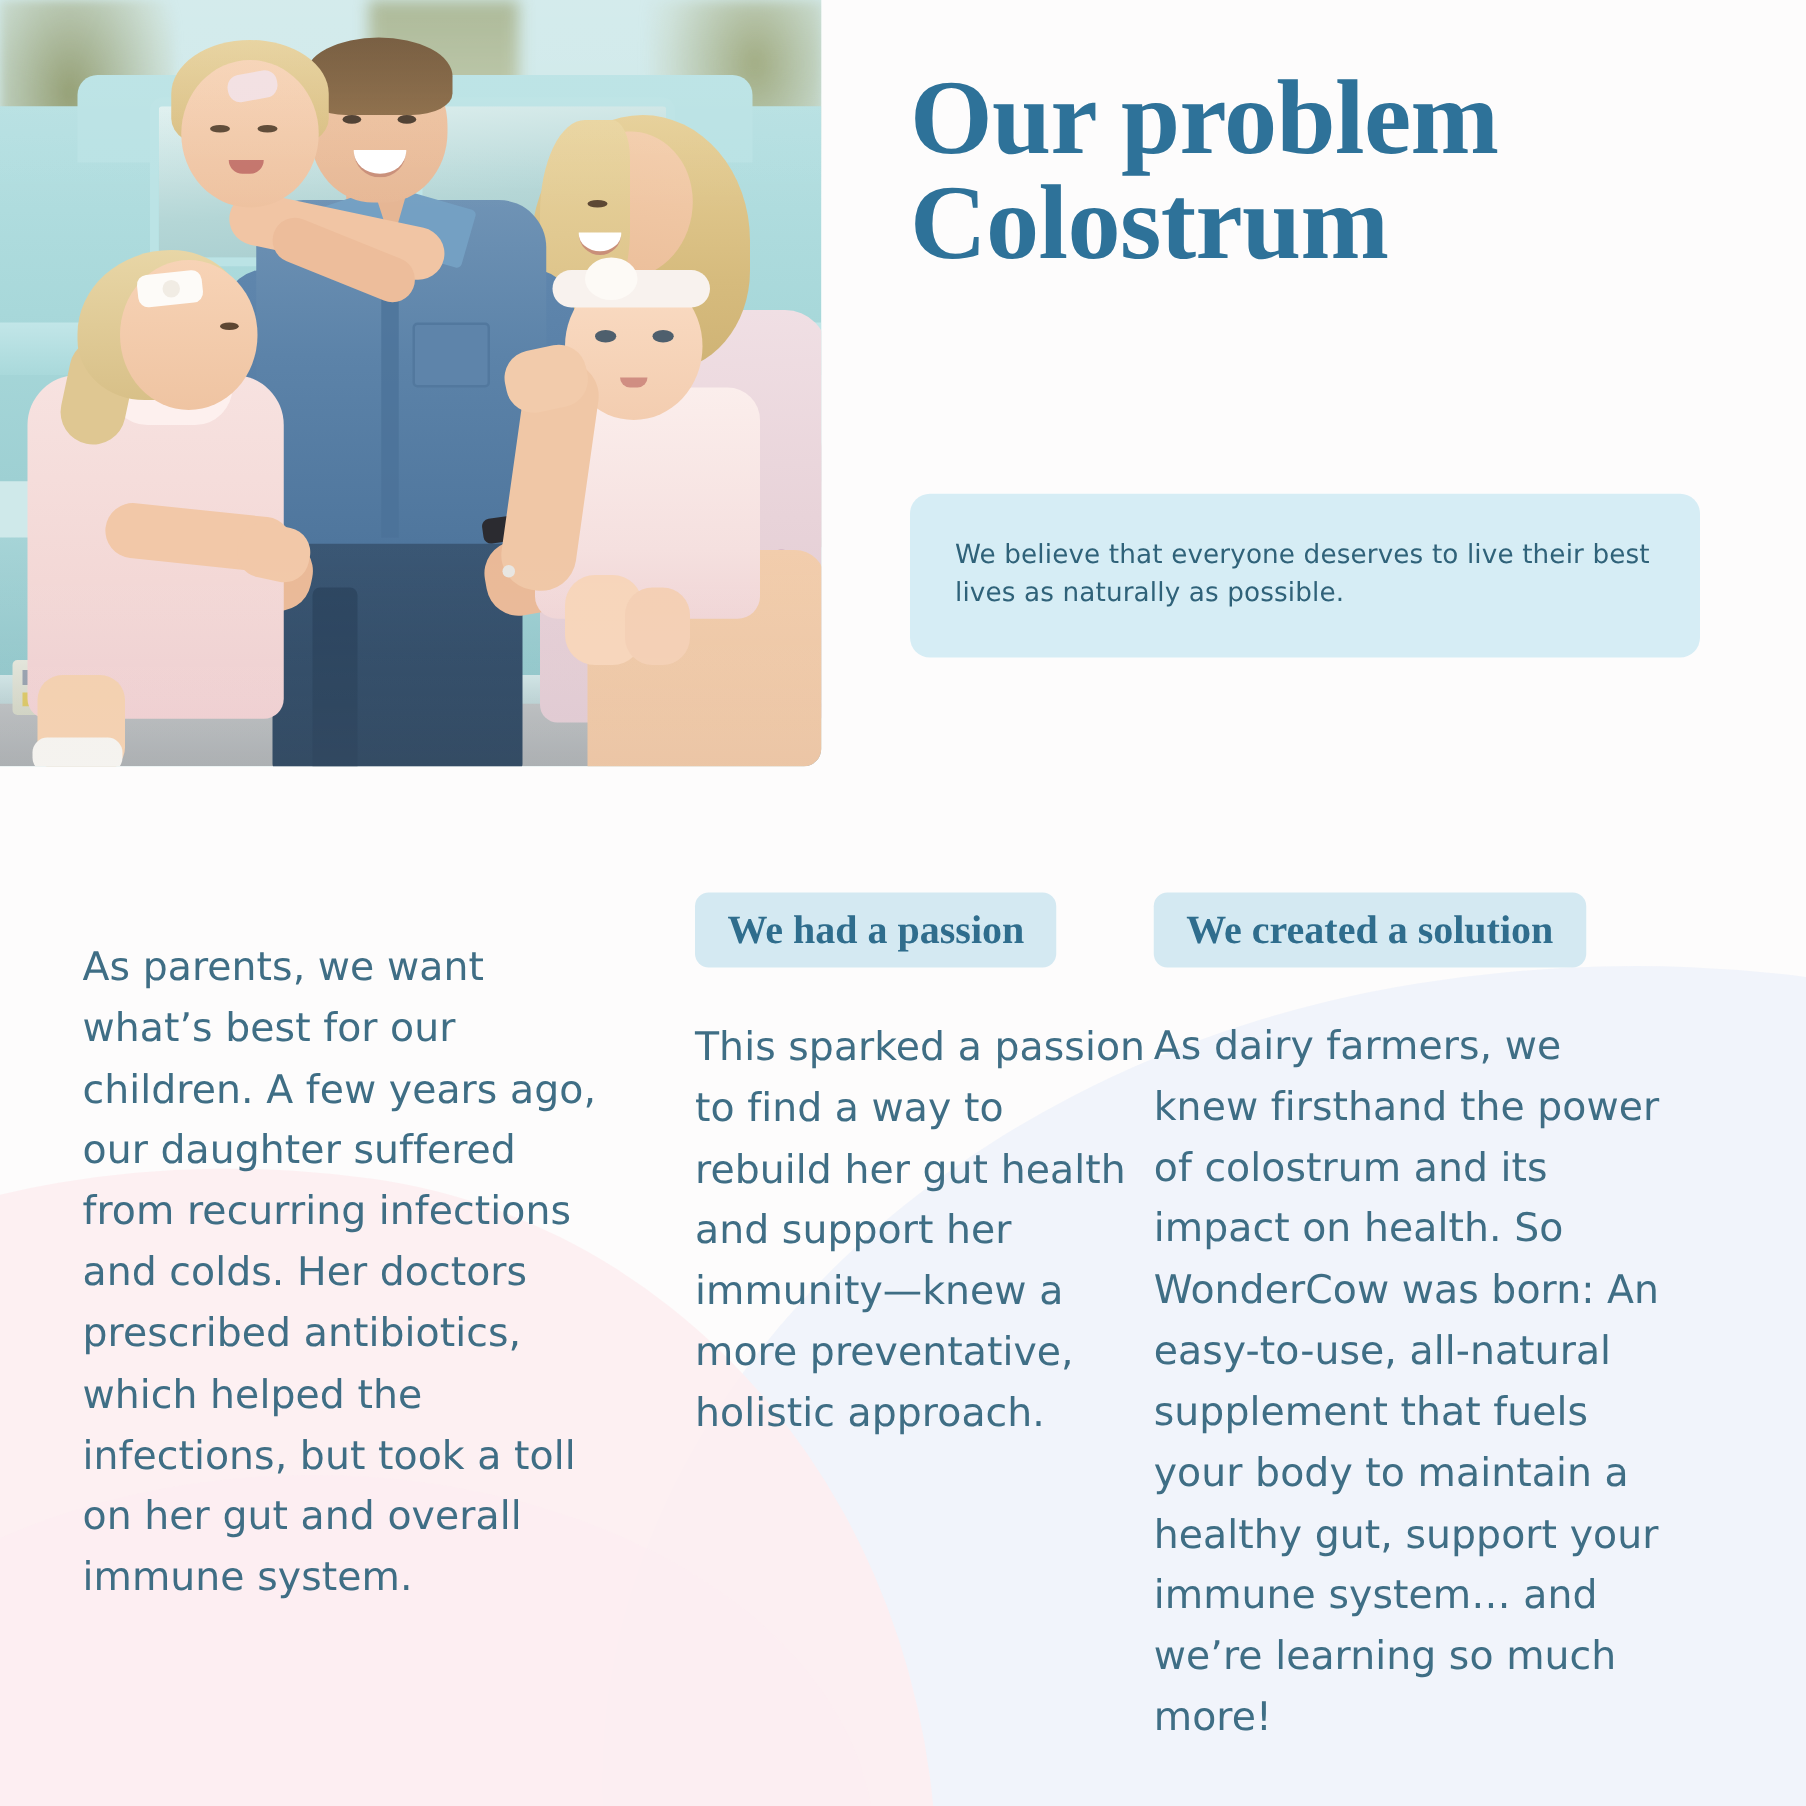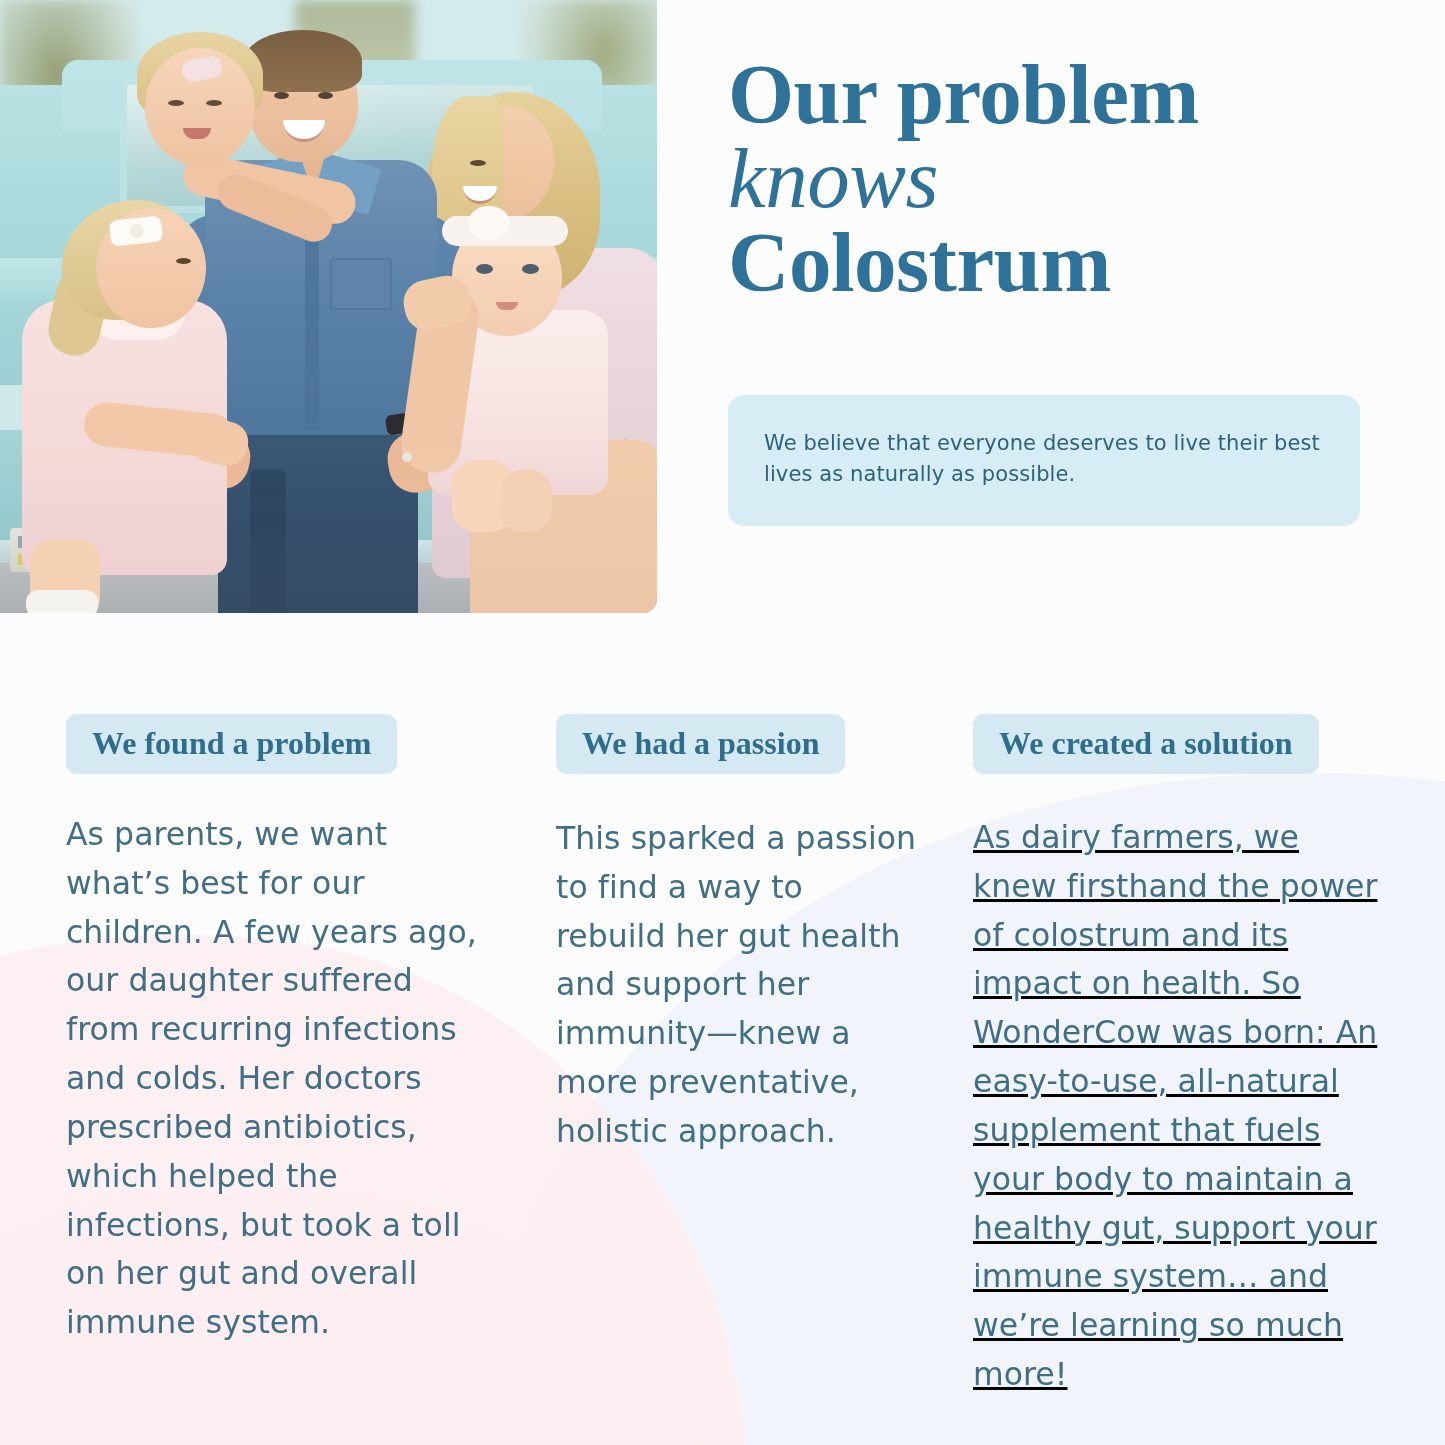--- a/index.html
+++ b/index.html
@@ -242,21 +242,21 @@
     line-height:1.47;
     color:#2f6279;
     letter-spacing:.1px;
   }
 
   
   .cols{position:absolute;left:0;top:714px;width:1445px;z-index:3;}
   .col{position:absolute;top:0;}
   .col-1{left:66px;width:420px;}
   .col-2{left:556px;width:365px;}
-  .col-3{left:973px;width:410px;text-decoration:underline;}
+  .col-3{left:923px;width:410px;}
 
   .pill{
     display:inline-block;
     background:#d4e9f2;
     border-radius:11px;
     padding:13px 26px 15px 26px;
     font-family:"Liberation Serif", serif;
     font-weight:700;
     font-size:32px;
     line-height:1;
@@ -362,31 +362,30 @@
   <div class="ph baby-eyeR"></div>
   <div class="ph baby-mouth"></div>
   <div class="ph mom-armL"></div>
   <div class="ph mom-handL"></div>
   <div class="ph mom-ring"></div>
 
   <div class="ph photo-veil"></div>
 </div>
 
 <div class="hero">
-  <h1><span>Our problem</span><span class="ital">knows</span><span class="l3">Colostrum</span></h1>
+  <h1><span>Our problem</span><span class="l3">Colostrum</span></h1>
 </div>
 
 <div class="mission">
   <p>We believe that everyone deserves to live their best lives as naturally as possible.</p>
 </div>
 
 <div class="cols">
 
   <div class="col col-1">
-    <div class="pill">We found a problem</div>
     <div class="col-body">As parents, we want what’s best for our children. A few years ago, our daughter suffered from recurring infections and colds. Her doctors prescribed antibiotics, which helped the infections, but took a toll on her gut and overall immune system.</div>
   </div>
 
   <div class="col col-2">
     <div class="pill">We had a passion</div>
     <div class="col-body">This sparked a passion to find a way to rebuild her gut health and support her immunity—knew a more preventative, holistic approach.</div>
   </div>
 
   <div class="col col-3">
     <div class="pill">We created a solution</div>

